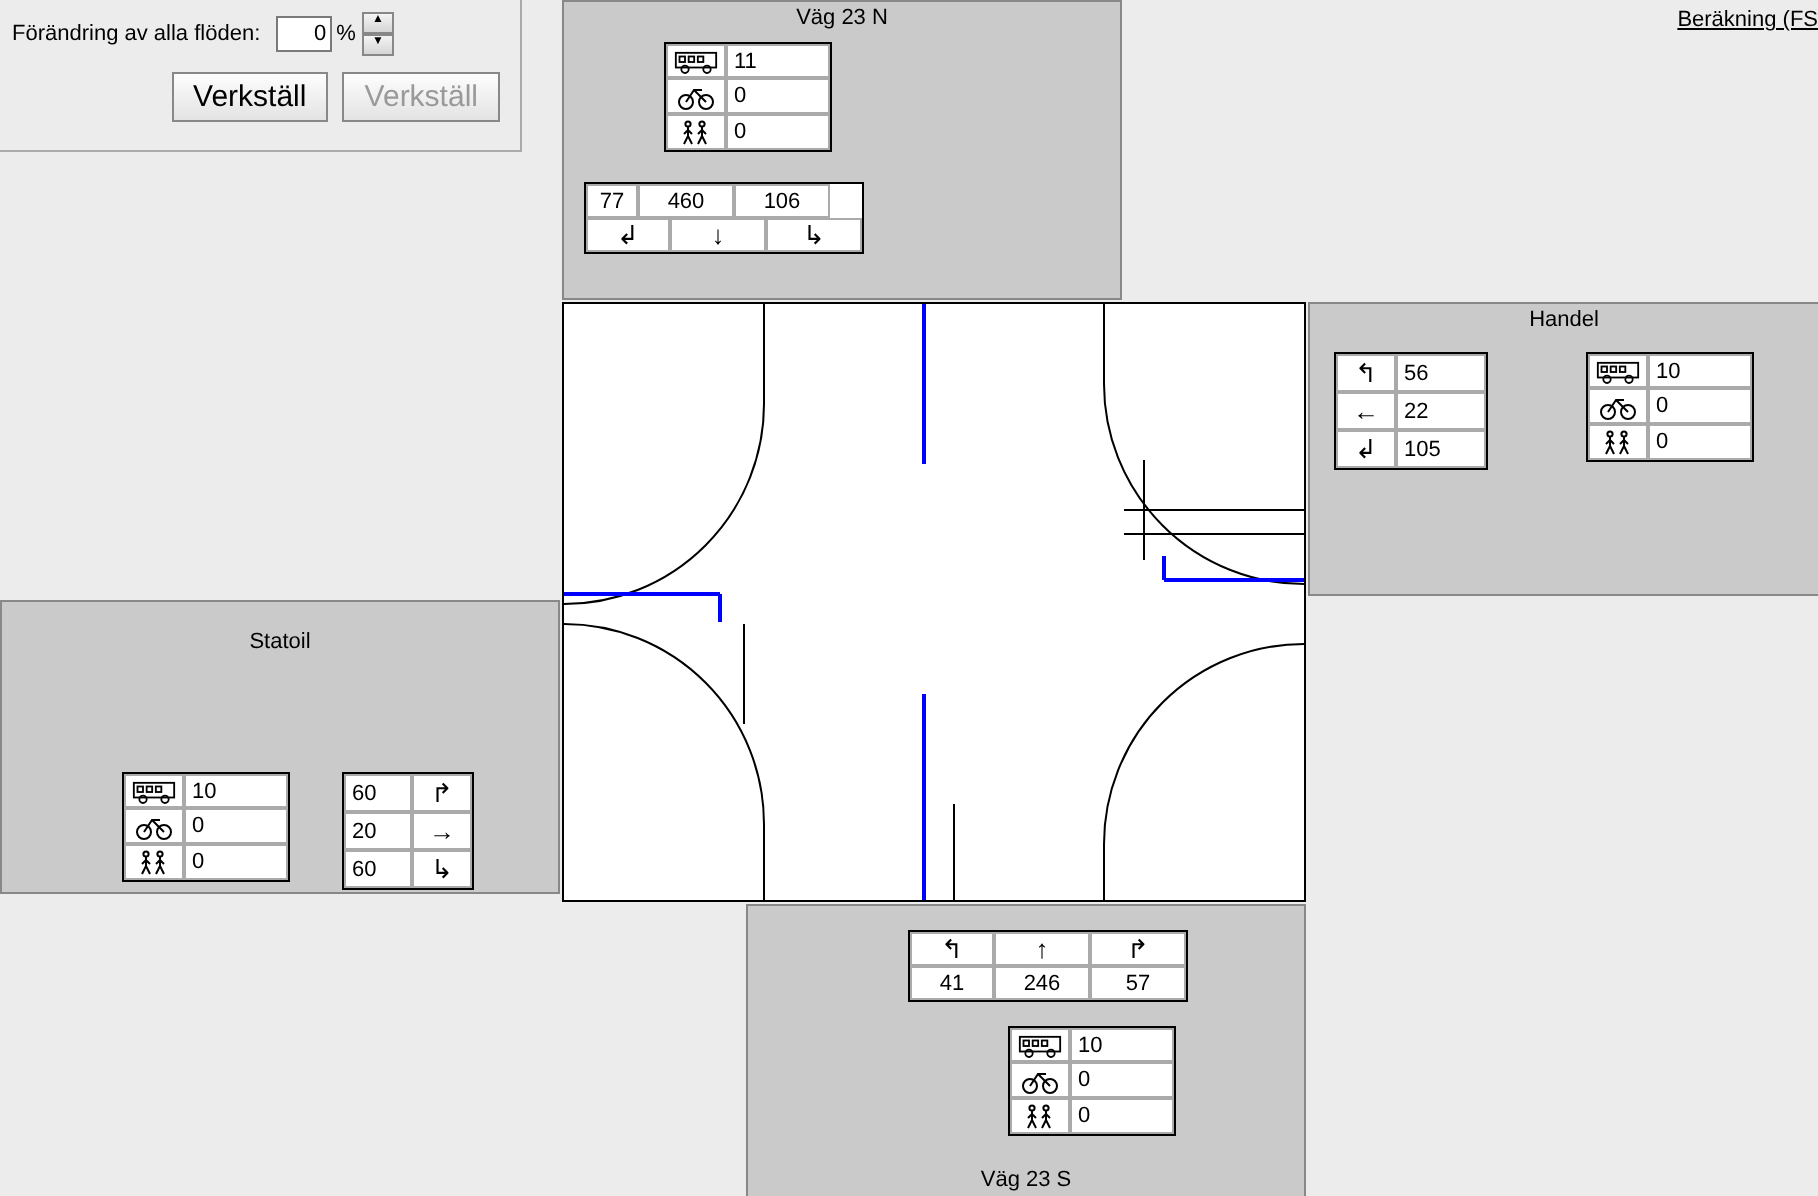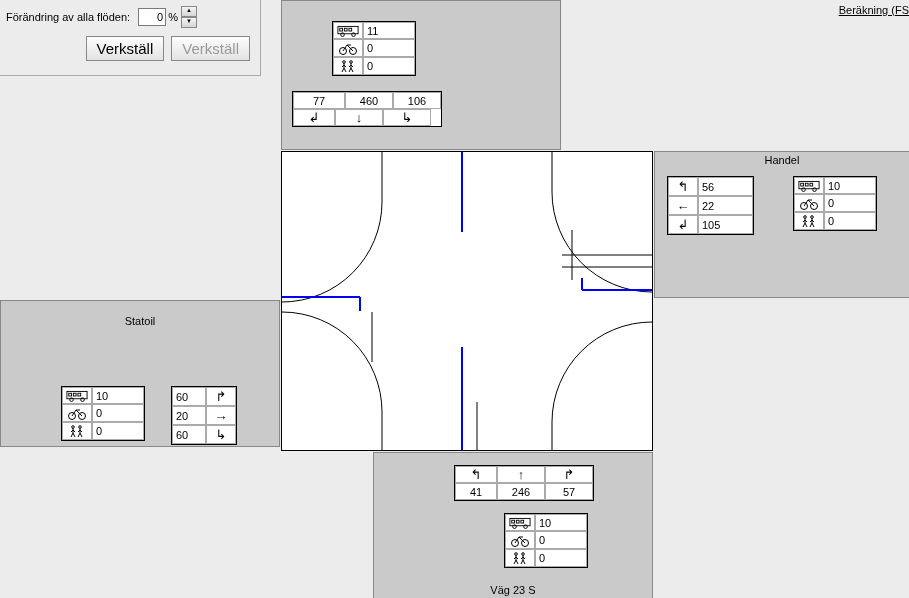--- a/index.html
+++ b/index.html
@@ -92,21 +92,21 @@
   .minitable .c {
     border: 1px solid #aaa;
     padding: 1px 3px;
     box-sizing: border-box;
     display: flex;
     align-items: center;
     min-height: 17px;
   }
   .c.icon { width: 30px; justify-content: center; }
   .c.val  { width: 52px; }
-  .c.widew { width: 55px; }
+  .c.widew { width: 45px; }
   .c.arrow { width: 30px; justify-content: center; font-size: 13px; }
   .c.num   { width: 34px; }
   .flows {
     background:#fff;
     border:1px solid #000;
     display:inline-block;
   }
   .flows .r { display:flex; }
   .flows .c { border:1px solid #aaa; box-sizing:border-box; min-height:17px; display:flex; align-items:center; justify-content:center; }
   .intersection {
@@ -138,20 +138,21 @@
   </div>
   <div style="text-align:right;padding-right:8px">
     <span class="btn">Verkställ</span>
     <span class="btn disabled">Verkställ</span>
   </div>
 </div>
 
 <a class="link-right">Beräkning (FS</a>
 
 <div class="panel" style="left:281px;top:0;width:278px;height:148px">
+  <div class="approach-label" style="padding-top:2px">Väg 23 N</div>
   <div style="position:absolute;left:50px;top:20px">
     <div class="minitable">
       <div class="r">
           <div class="c icon">
             <svg class="bus" viewBox="0 0 24 12">
               <rect x="1" y="1" width="22" height="8" fill="none" stroke="#000"></rect>
               <circle cx="6" cy="10" r="2" fill="none" stroke="#000"></circle>
               <circle cx="18" cy="10" r="2" fill="none" stroke="#000"></circle>
               <rect x="3" y="3" width="3" height="3" fill="none" stroke="#000"></rect>
               <rect x="8" y="3" width="3" height="3" fill="none" stroke="#000"></rect>
@@ -179,21 +180,21 @@
               <path d="M12 4 L12 9 M12 6 L10 8 M12 6 L14 8 M12 9 L10 13 M12 9 L14 13" stroke="#000" fill="none"></path>
             </svg>
           </div>
           <div class="c val">0</div>
         </div>
     </div>
   </div>
   <div style="position:absolute;left:10px;top:90px">
     <div class="flows">
       <div class="r">
-        <div class="c" style="width:52px">77</div>
+        <div class="c" style="width:26px">77</div>
         <div class="c" style="width:48px">460</div>
         <div class="c" style="width:48px">106</div>
       </div>
       <div class="r">
         <div class="c" style="width:42px;font-size:13px">↲</div>
         <div class="c" style="width:48px;font-size:13px">↓</div>
         <div class="c" style="width:48px;font-size:13px">↳</div>
       </div>
     </div>
   </div>

